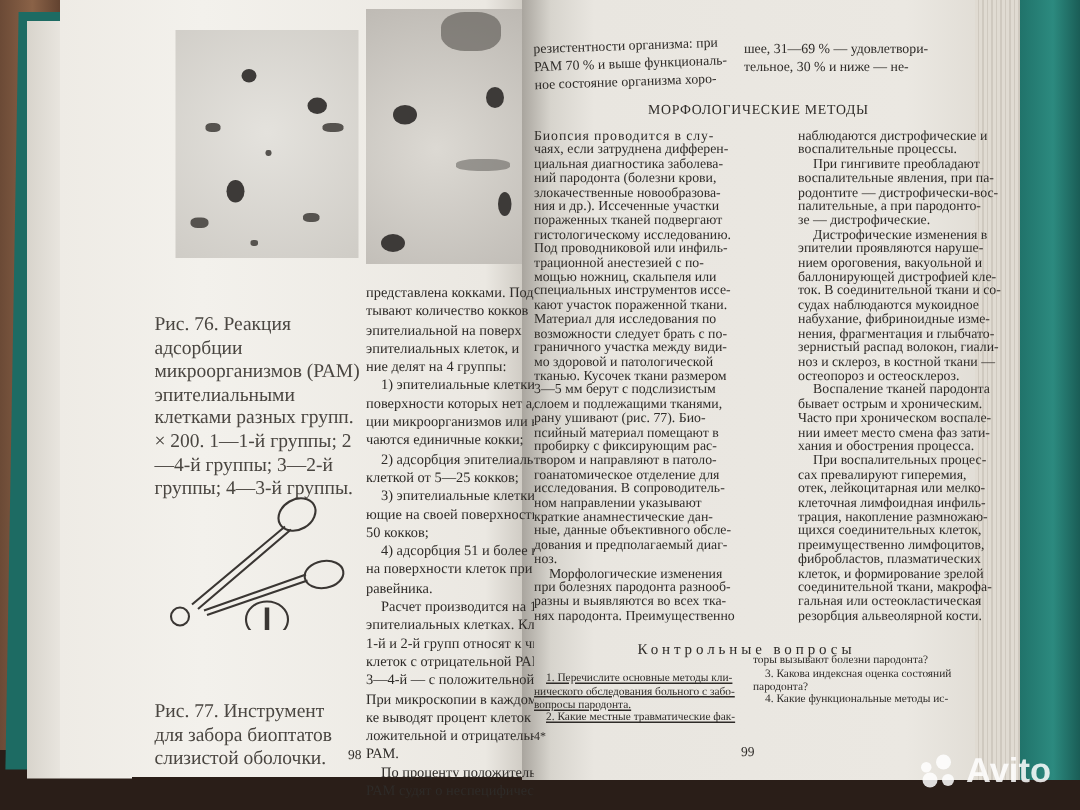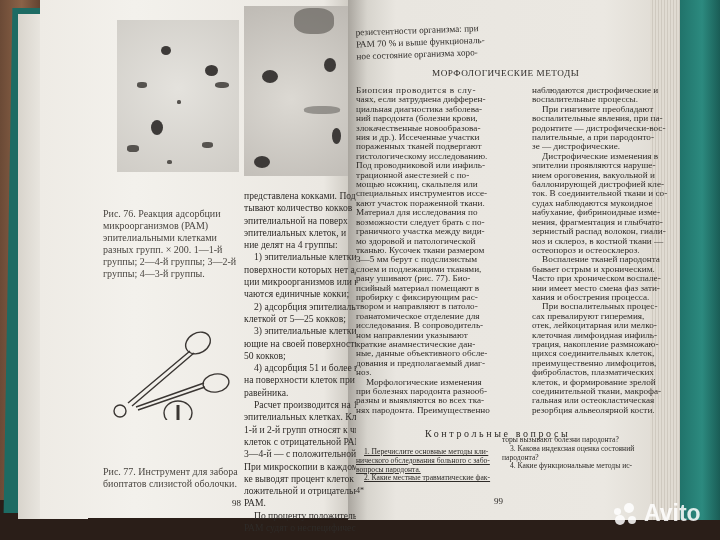--- a/index.html
+++ b/index.html
@@ -11,21 +11,21 @@
   .page-edge-left{position:absolute;left:18px;top:14px;width:70px;height:505px;background:linear-gradient(90deg,#d8d4cc,#ece9e3 40%,#f2f0eb);}
   .page-left{position:absolute;left:40px;top:0;width:315px;height:518px;background:linear-gradient(90deg,#eeebe5 0%,#f3f1ec 30%,#ebe8e2 90%,#c9c5bd 100%);}
   .page-right{position:absolute;left:348px;top:0;width:320px;height:520px;background:linear-gradient(90deg,#a9a59e 0%,#d7d4cd 6%,#e9e6e0 15%,#ebe8e2 80%,#dedad2 100%);}
   .page-edge-right{position:absolute;left:650px;top:0;width:30px;height:520px;background:repeating-linear-gradient(90deg,#e0dbd2 0,#e0dbd2 2px,#cfc9bf 2px,#cfc9bf 3px);}
   .photo{position:absolute;background:#d9d6d0;overflow:hidden;}
   .photo .cell{position:absolute;border-radius:50%;background:#3d3a38;}
   .photo .spot{position:absolute;background:#56534f;border-radius:40%;}
   .photo-a{left:117px;top:20px;width:122px;height:152px;background:radial-gradient(circle at 50% 45%,#e4e2dd,#cfccc6);}
   .photo-b{left:244px;top:6px;width:104px;height:170px;background:radial-gradient(circle at 45% 55%,#dcd9d3,#bdb9b3);}
   .txt{position:absolute;color:#2e2b28;line-height:1.2;margin:0;}
-  .caption{font-size:10px;color:#4a4641;}
+  .caption{font-size:13px;color:#4a4641;}
   .body-l{font-size:9.6px;}
   .body-r{font-size:9.2px;}
   .heading{font-size:9.2px;letter-spacing:0.5px;text-transform:uppercase;}
   .spaced{letter-spacing:2.6px;font-size:10px;}
   .qs{font-size:7.6px;}
   .pgnum{font-size:9px;}
   .forceps{position:absolute;left:98px;top:325px;width:140px;height:95px;}
   .avito{position:absolute;left:614px;top:500px;display:flex;align-items:center;gap:4px;}
   .avito-dots{position:relative;width:26px;height:22px;}
   .avito-dots span{position:absolute;border-radius:50%;background:rgba(255,255,255,0.85);}
@@ -111,20 +111,22 @@
 
 <p class="txt caption" style="left:103px;top:466px;width:135px;">Рис. 77. Инструмент для забора биоптатов слизистой оболочки.</p>
 <div class="txt pgnum" style="left:232px;top:498px;">98</div>
 
 <div class="txt body-r" style="left:356px;top:24px;width:140px;white-space:nowrap;line-height:12px;transform:rotate(-2deg);">
   <div>резистентности организма: при</div>
   <div>РАМ 70 % и выше функциональ-</div>
   <div>ное состояние организма хоро-</div>
 </div>
 <div class="txt body-r" style="left:496px;top:26px;width:130px;white-space:nowrap;line-height:12px;">
+  <div>шее, 31—69 % — удовлетвори-</div>
+  <div>тельное, 30 % и ниже — не-</div>
 </div>
 
 <div class="txt heading" style="left:432px;top:68px;">Морфологические методы</div>
 
 <div class="txt body-r" style="left:356px;top:86px;width:150px;white-space:nowrap;overflow:hidden;line-height:9.4px;">
   <div style="letter-spacing:.6px;">Биопсия проводится в слу-</div>
   <div>чаях, если затруднена дифферен-</div>
   <div>циальная диагностика заболева-</div>
   <div>ний пародонта (болезни крови,</div>
   <div>злокачественные новообразова-</div>

